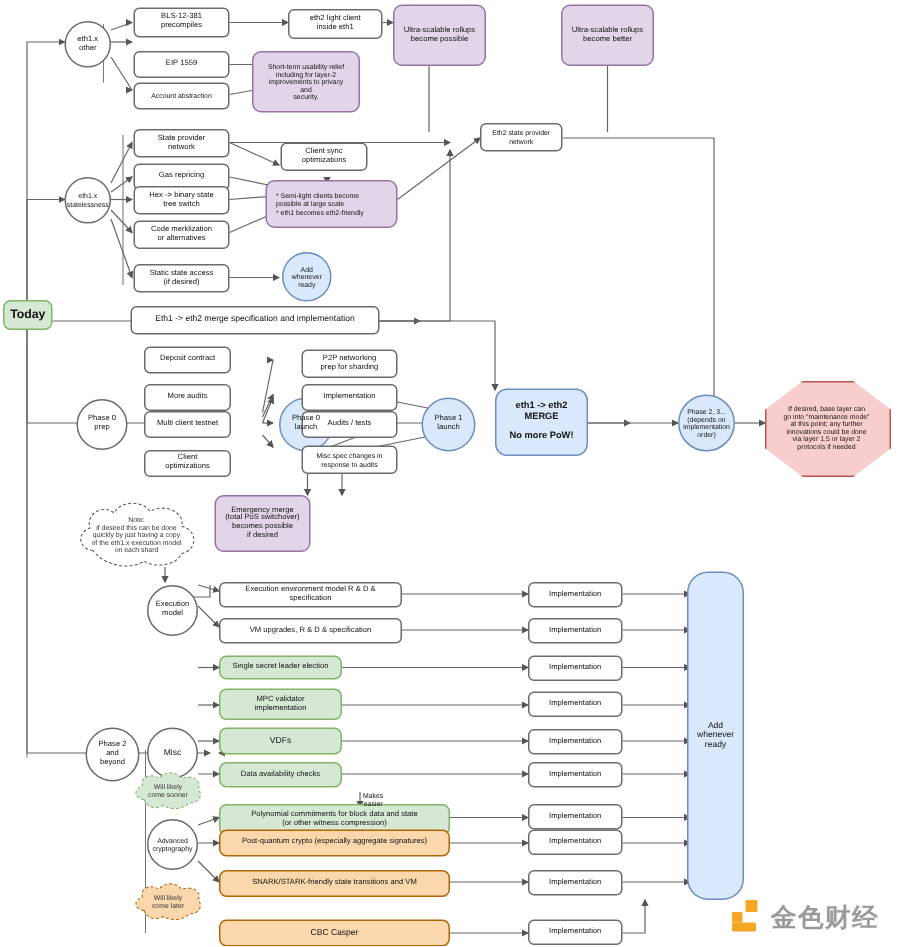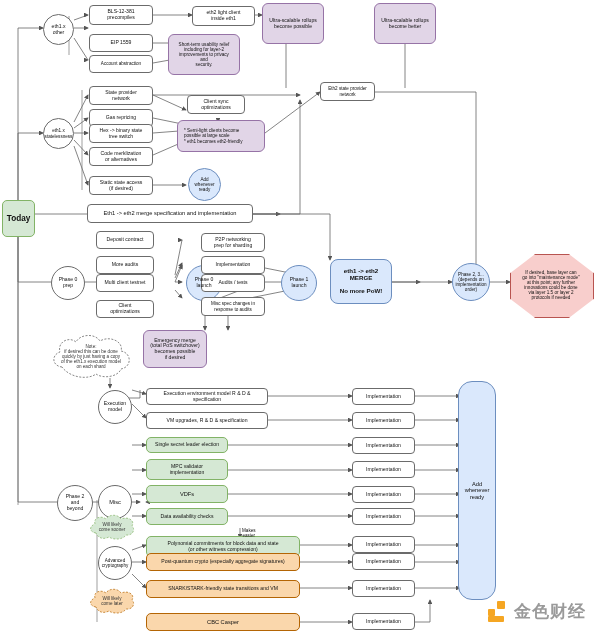--- a/index.html
+++ b/index.html
@@ -13,21 +13,21 @@
   .bluecirc{background:#dae8fc;border:1px solid #6c8ebf;border-radius:50%;}
   .green{background:#d5e8d4;border:1px solid #82b366;border-radius:5px;}
   .orange{background:#fad7ac;border:1px solid #b46504;border-radius:5px;}
   .octagon{background:#f8cecc;border:1px solid #b85450;
      clip-path:polygon(30% 0,70% 0,100% 30%,100% 70%,70% 100%,30% 100%,0 70%,0 30%);}
   .octwrap{position:absolute;}
   .cloud{position:absolute;color:#333;display:flex;align-items:center;justify-content:center;text-align:center;}
   .cloudbg{position:absolute;left:0;top:0;width:100%;height:100%;}
   .lbl{position:relative;z-index:2;padding:0 6px;}
   svg.edges{position:absolute;left:0;top:0;width:600px;height:631px;pointer-events:none;}
-  .wm{position:absolute;display:flex;align-items:center;gap:5px;}
+  .wm{position:absolute;display:flex;align-items:flex-start;gap:5px;}
   .wmsq{width:22px;height:22px;position:relative;}
   .wmtext{font-size:17px;color:#9a9a9a;font-weight:bold;letter-spacing:1px;}
   .t5{font-size:4.6px;}
   .t55{font-size:5.1px;}
   .t6{font-size:5.7px;}
   .t65{font-size:6.2px;}
   .t8{font-size:8.2px;font-weight:bold;}
   .bold{font-weight:bold;}
 </style>
 </head>
@@ -233,21 +233,21 @@
     <span class="lbl" style="white-space:pre-line;">Add
 whenever
 ready</span>
   </div>
 
   <div class="node rect t5" style="left:320px;top:82px;width:55px;height:19px;">
     <span class="lbl" style="white-space:pre-line;">Eth2 state provider
 network</span>
   </div>
 
-  <div class="node green t8" style="left:2px;top:200px;width:33px;height:37px;">
+  <div class="node green t8" style="left:2px;top:200px;width:33px;height:20px;">
     <span class="lbl">Today</span>
   </div>
 
   <div class="node rect t6" style="left:87px;top:204px;width:166px;height:19px;">
     <span class="lbl">Eth1 -&gt; eth2 merge specification and implementation</span>
   </div>
 
   <div class="node circle t55" style="left:51px;top:266px;width:34px;height:34px;">
     <span class="lbl" style="white-space:pre-line;">Phase 0
 prep</span>

